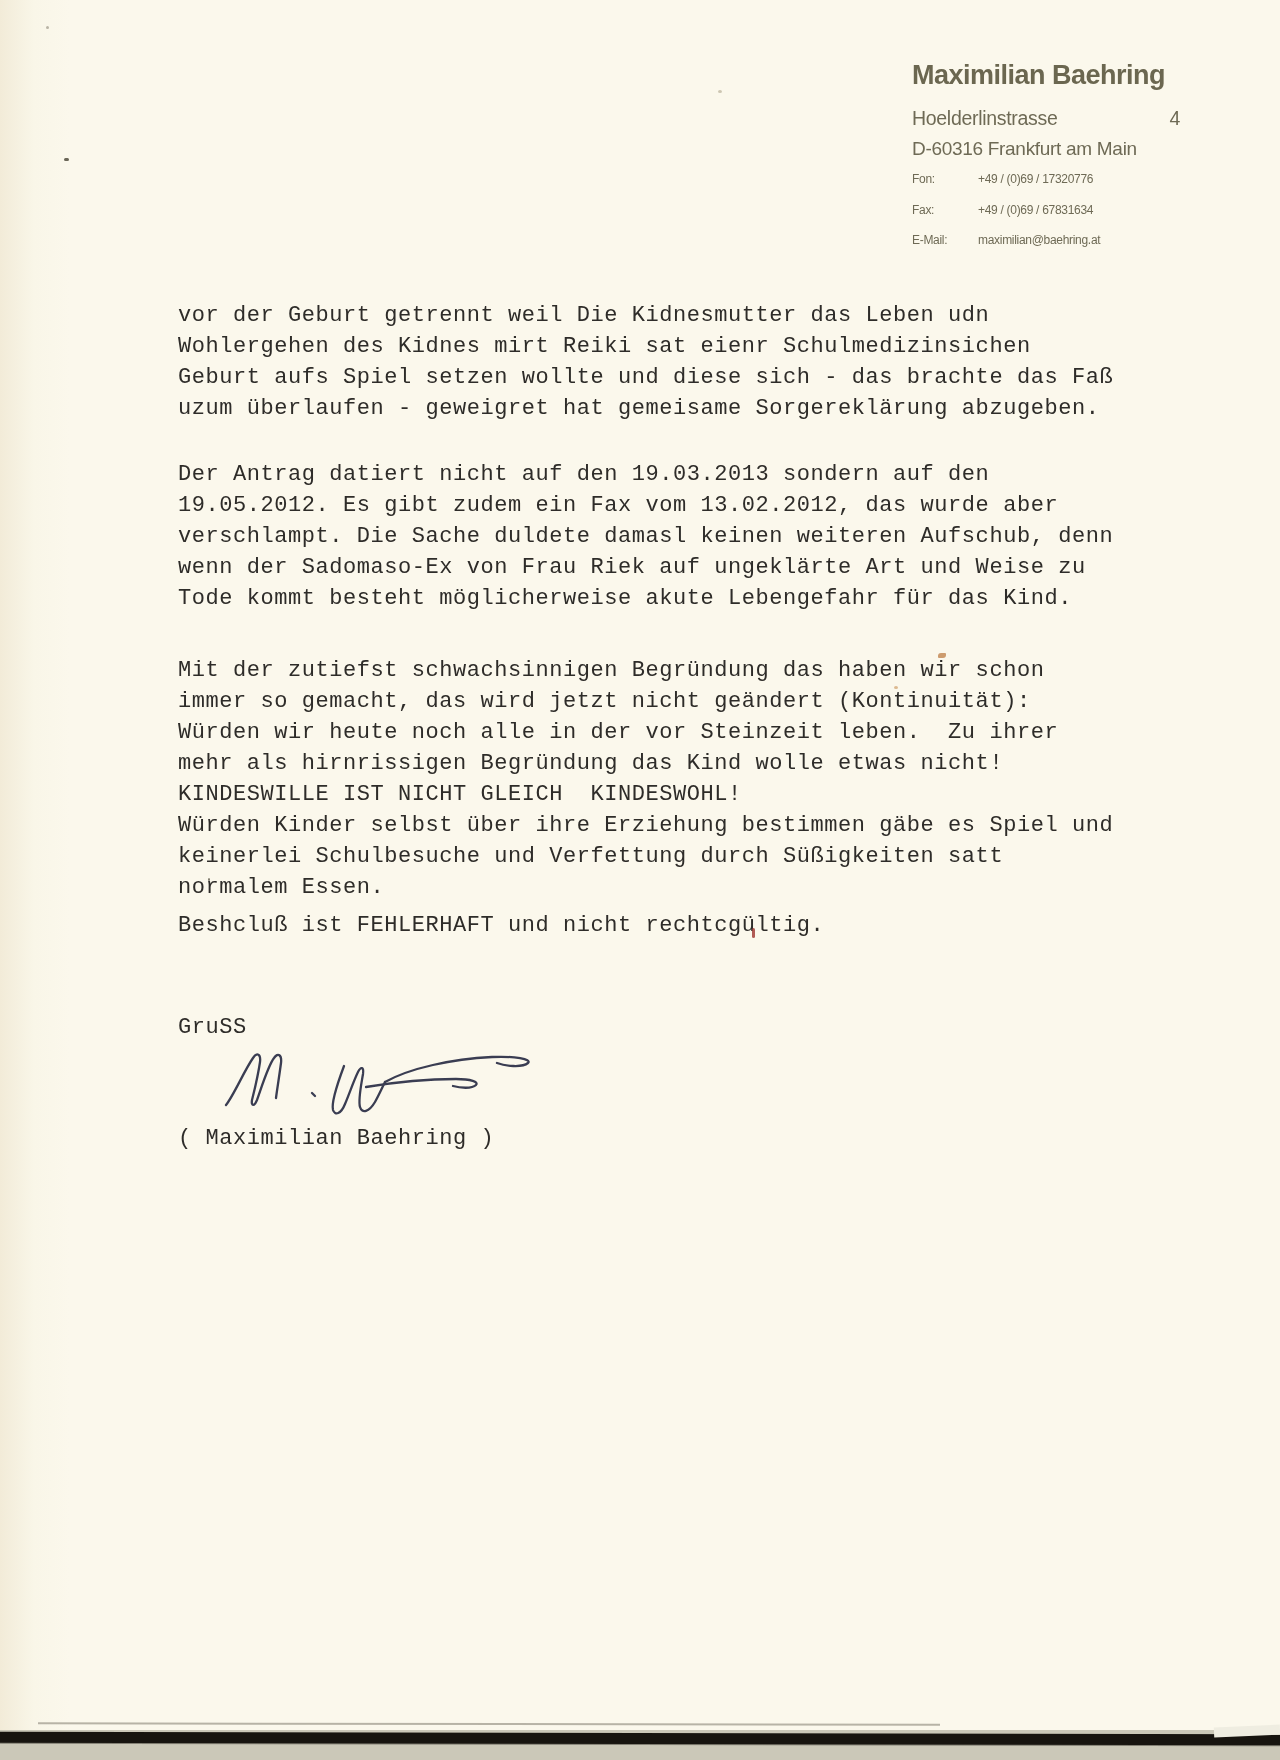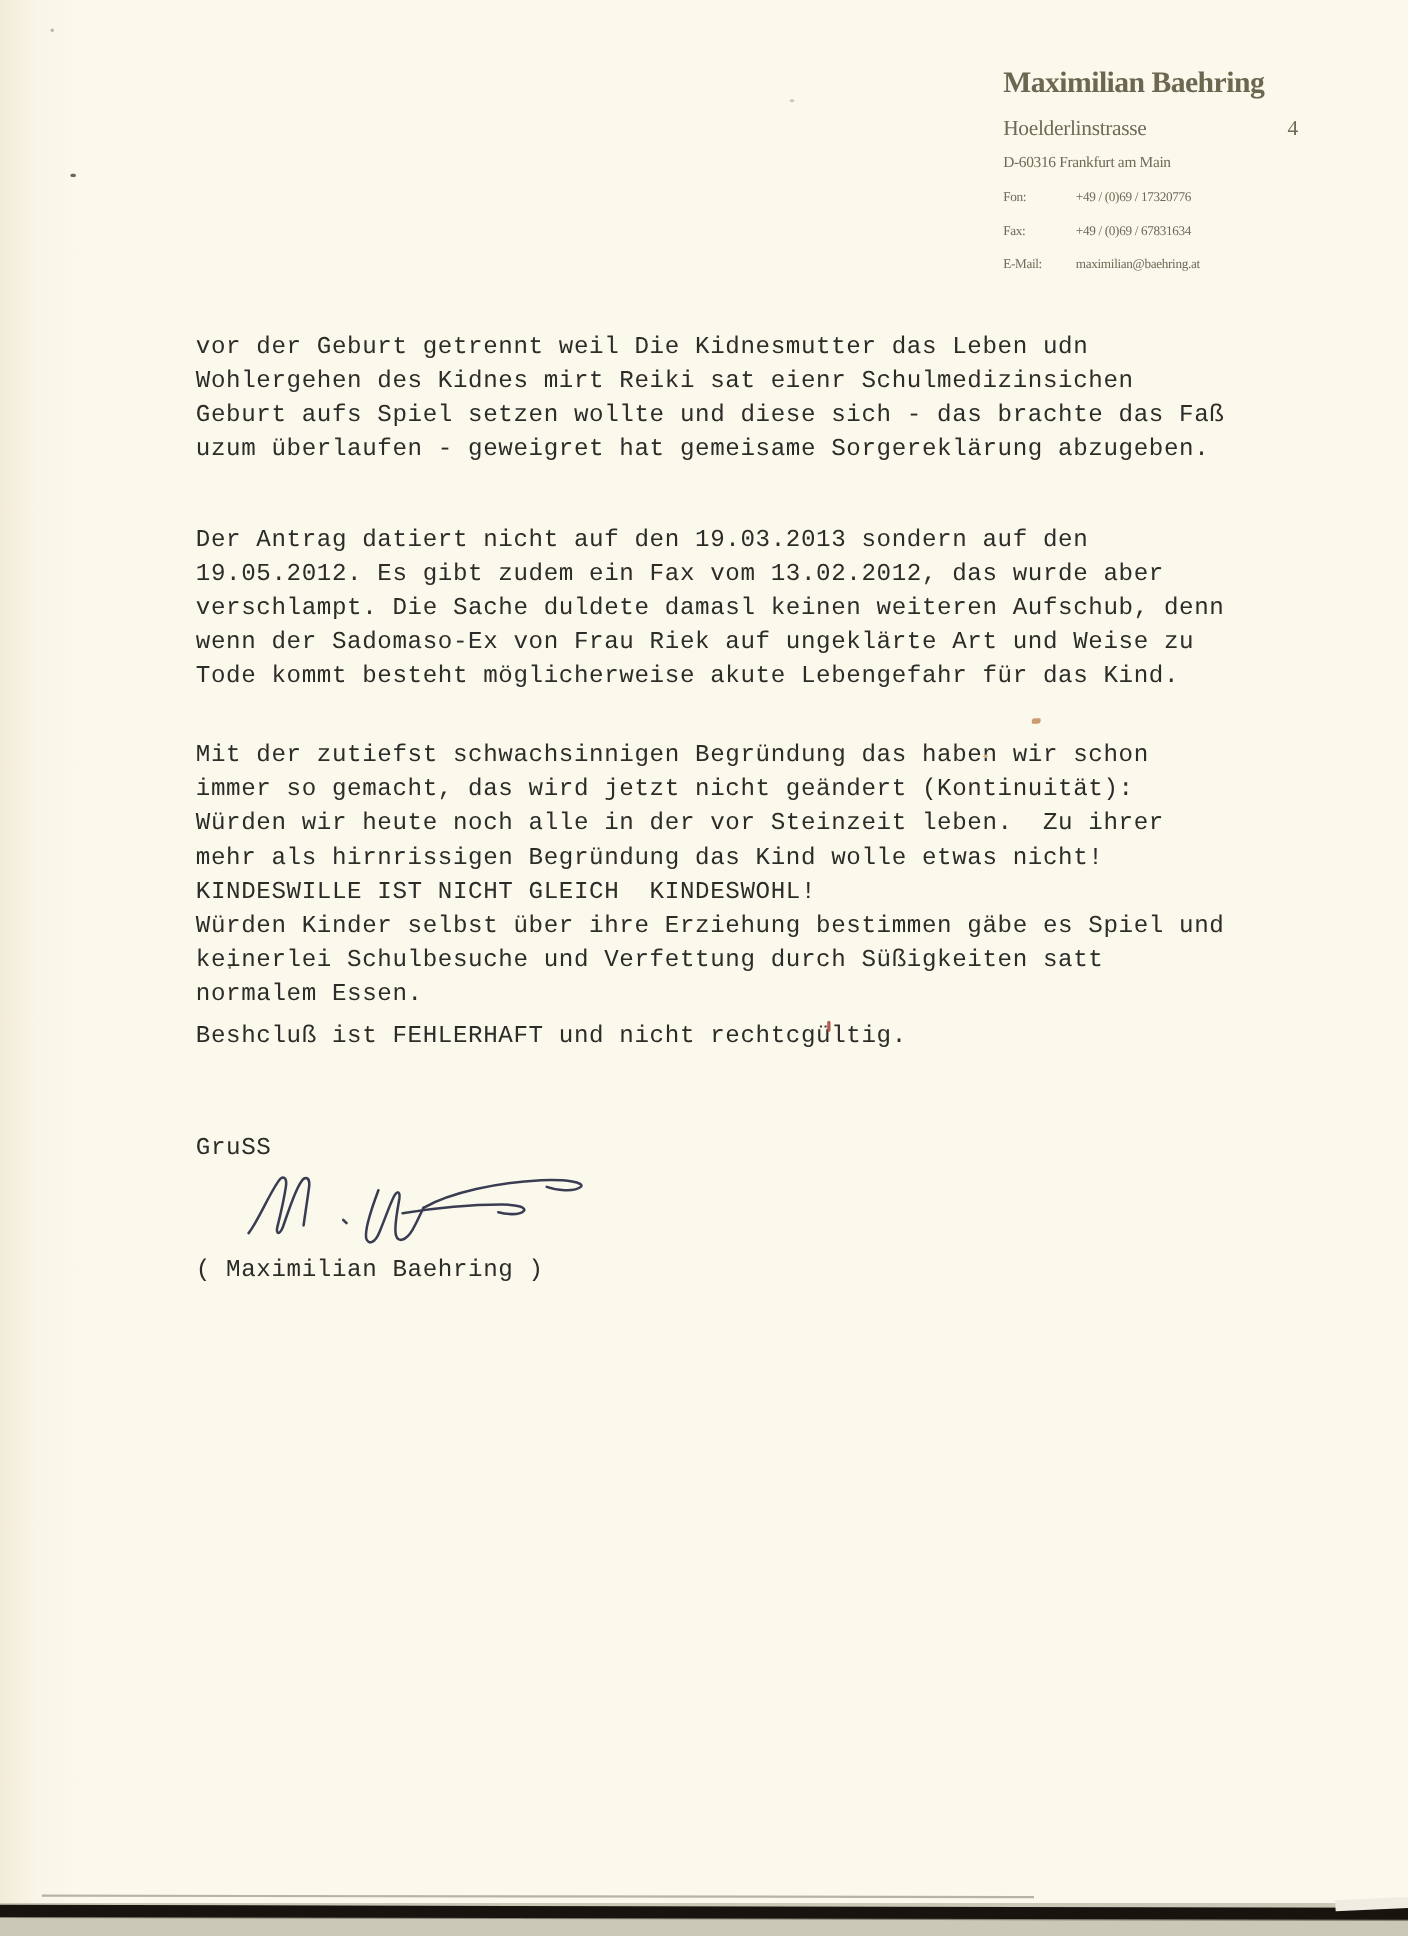--- a/index.html
+++ b/index.html
@@ -11,46 +11,46 @@
       linear-gradient(90deg, #f2ebd8 0px, #f9f6e8 34px, #fbf8ec 70px),
       #fbf8ec;
     overflow:hidden;
     font-family:"Liberation Mono","DejaVu Sans Mono",monospace;
     color:#2e2c29;
   }
   
   .letterhead{
     position:absolute;
     left:912px;top:60px;width:268px;
-    font-family:Liberation Serif, serif;
+    font-family:Liberation Sans, sans-serif;
     color:#6e6a55;
   }
   .lh-name{
     font-size:27px;font-weight:bold;letter-spacing:-0.5px;
     margin:0 0 12px 0;color:#6b6750;white-space:nowrap;
   }
   .lh-row{
     display:flex;justify-content:space-between;
     font-size:19.5px;letter-spacing:-0.3px;line-height:30.5px;
     white-space:nowrap;
     gap:40px;
   }
   .lh-line{
-    font-size:14px;letter-spacing:-0.3px;line-height:30.5px;white-space:nowrap;
+    font-size:19px;letter-spacing:-0.3px;line-height:30.5px;white-space:nowrap;
   }
   .lh-contact{display:flex;font-size:12px;letter-spacing:-0.3px;line-height:30.5px;}
   .lh-contact .lbl{width:66px;flex:0 0 66px;}
   .lh-contact .val{flex:1;white-space:nowrap;}
   
   .letter-body{
     position:absolute;left:178px;top:300px;width:960px;
     font-size:22px;line-height:31px;letter-spacing:0.55px;
   }
   .para{white-space:pre-wrap;margin:0;}
-  .p1{margin-bottom:51px;font-family:Liberation Mono, monospace;}
+  .p1{margin-bottom:35px;font-family:Liberation Mono, monospace;}
   .p2{margin-bottom:41px;}
   .p3{margin-bottom:31px;}
   .p4{margin-bottom:41px;}
   .p5{margin-bottom:7px;}
   .p6{margin-bottom:31px;}
   .p7{margin-bottom:71px;}
   .closing{white-space:pre-wrap;margin:0;}
   .signature-wrap{margin:8px 0 0 42px;height:66px;}
   .signed-name{white-space:pre-wrap;margin-top:6px;}
   

